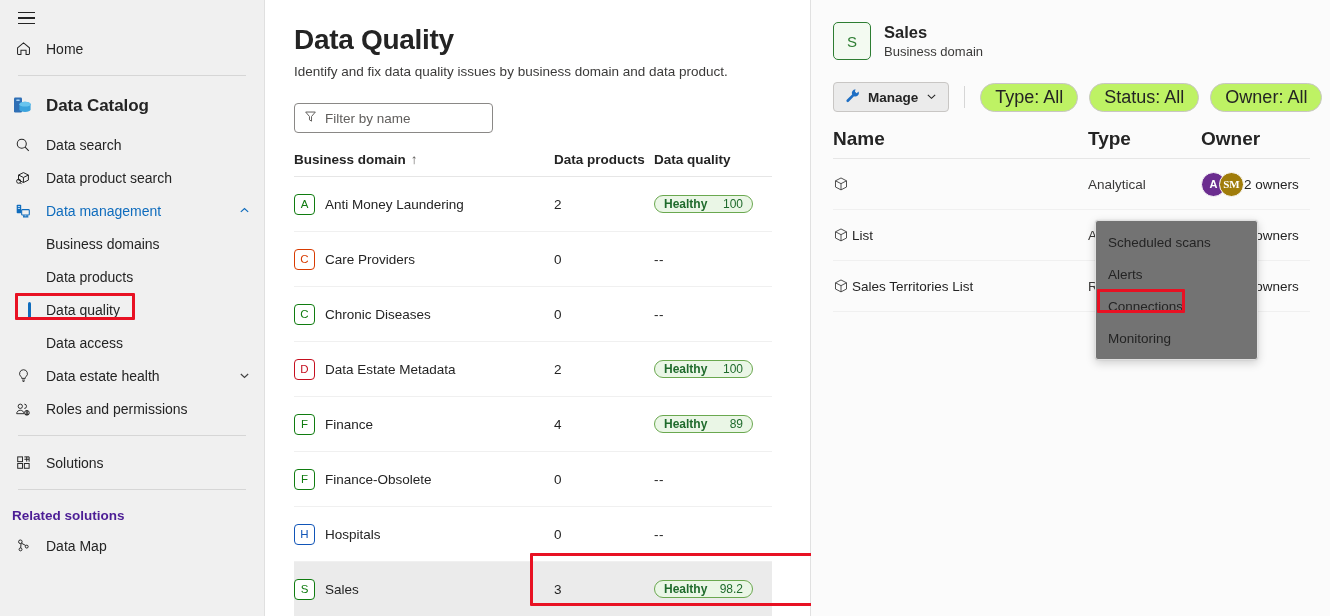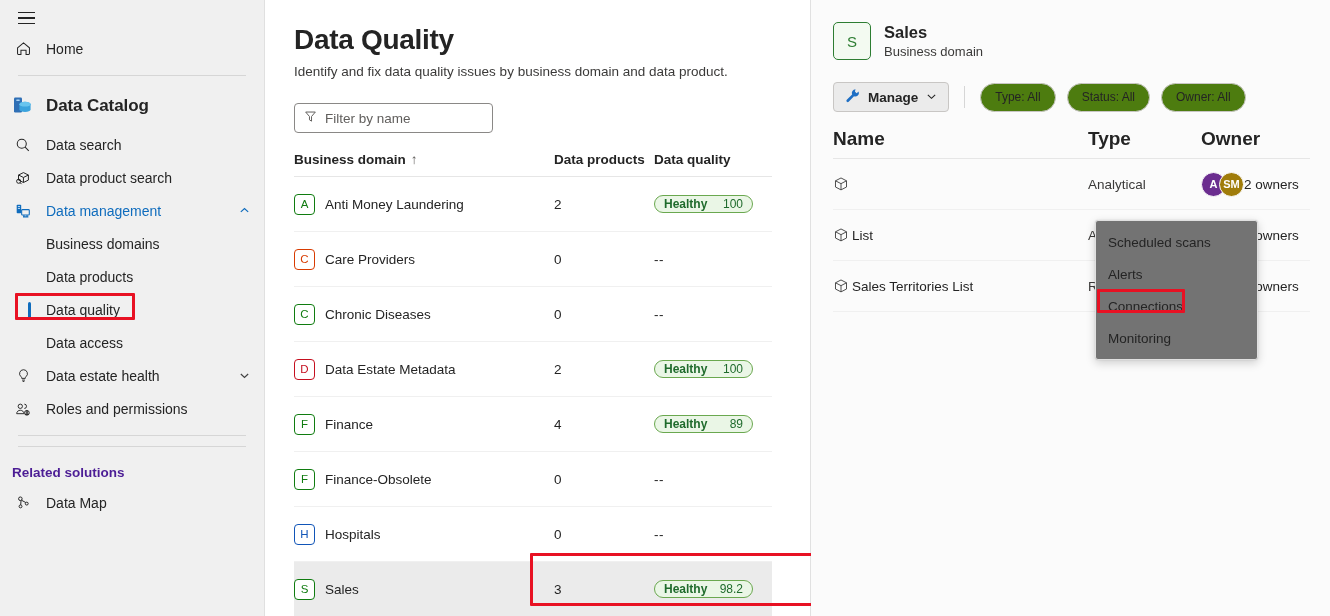--- a/index.html
+++ b/index.html
@@ -173,21 +173,21 @@
     display: flex; align-items: center; gap: 8px;
     height: 30px; padding: 0 11px;
     border: 1px solid #c8c6c4; border-radius: 4px;
     background: #ebebeb; font-size: 13.5px; font-weight: 600;
     cursor: pointer;
   }
   .tb-sep { width: 1px; height: 22px; background: #d6d6d6; margin: 0 4px; }
   .chip {
     height: 29px; padding: 0 14px;
     border: 1px solid #c8c6c4; border-radius: 15px;
-    background: #4d7c0f; font-size: 12px;
+    background: #bef264; font-size: 18px;
     display: flex; align-items: center; cursor: pointer;
   }
 
   .dp-table { margin-top: 16px; width: 100%; padding-right: 20px; }
   .dp-head {
     display: flex; align-items: center;
     font-size: 19px; font-weight: 700;
     padding-bottom: 8px; border-bottom: 1px solid #e6e6e6;
   }
   .c-name { width: 255px; flex: 0 0 255px; }
@@ -200,21 +200,21 @@
   }
   .dp-row .c-name { display: flex; align-items: center; gap: 3px; color: #242424; }
   .dp-row .c-type { color: #3b3a39; }
   .owners { display: flex; align-items: center; }
   .ocircle {
     width: 25px; height: 25px; border-radius: 50%;
     display:flex; align-items:center; justify-content:center;
     color: #fff; font-size: 11px; font-weight: 700;
     border: 1.5px solid #fbfbfb;
   }
-  .ocircle:nth-child(2) { margin-left: -7px; }
+  .ocircle:nth-child(2) { margin-left: -7px; font-family: Liberation Serif, serif; }
   .owner-text { font-size: 13.5px; color: #242424; }
 
   
   .menu {
     position: absolute; left: 830px; top: 220px;
     width: 163px; background: #737373;
     border: 1px solid #e0e0e0;
     box-shadow: 0 3px 10px rgba(0,0,0,0.18), 0 0 2px rgba(0,0,0,0.12);
     border-radius: 3px; padding: 5px 0; z-index: 50;
   }
@@ -342,20 +342,31 @@
           <circle cx="14.3" cy="14.2" r="2.6" fill="#fff"></circle>
           <circle cx="14.3" cy="13.4" r="1"></circle>
           <path d="M12.6 16.2c0-1 .8-1.5 1.7-1.5s1.7.5 1.7 1.5z"></path>
         </svg>
       </span>
       <span class="lbl">Roles and permissions</span>
     </div>
 
     <div class="nav-divider"></div>
 
+    <div class="nav-item">
+      <span class="ico">
+        <svg width="17" height="17" viewBox="0 0 20 20" fill="none" stroke="#242424" stroke-width="1.15">
+          <rect x="3.2" y="3.4" width="5.6" height="5.6"></rect>
+          <rect x="3.2" y="11.2" width="5.6" height="5.6"></rect>
+          <rect x="11" y="11.2" width="5.6" height="5.6"></rect>
+          <path d="M11 3.4h5.6v5.6M13.8 3.4v5.6M11 6.2h5.6"></path>
+        </svg>
+      </span>
+      <span class="lbl">Solutions</span>
+    </div>
 
     <div class="nav-divider"></div>
 
     <div class="section-head">Related solutions</div>
 
     <div class="nav-item">
       <span class="ico">
         <svg width="17" height="17" viewBox="0 0 20 20" fill="none" stroke="#242424" stroke-width="1.15">
           <circle cx="6.3" cy="5.6" r="2.1"></circle>
           <circle cx="13.8" cy="11.3" r="1.7"></circle>

